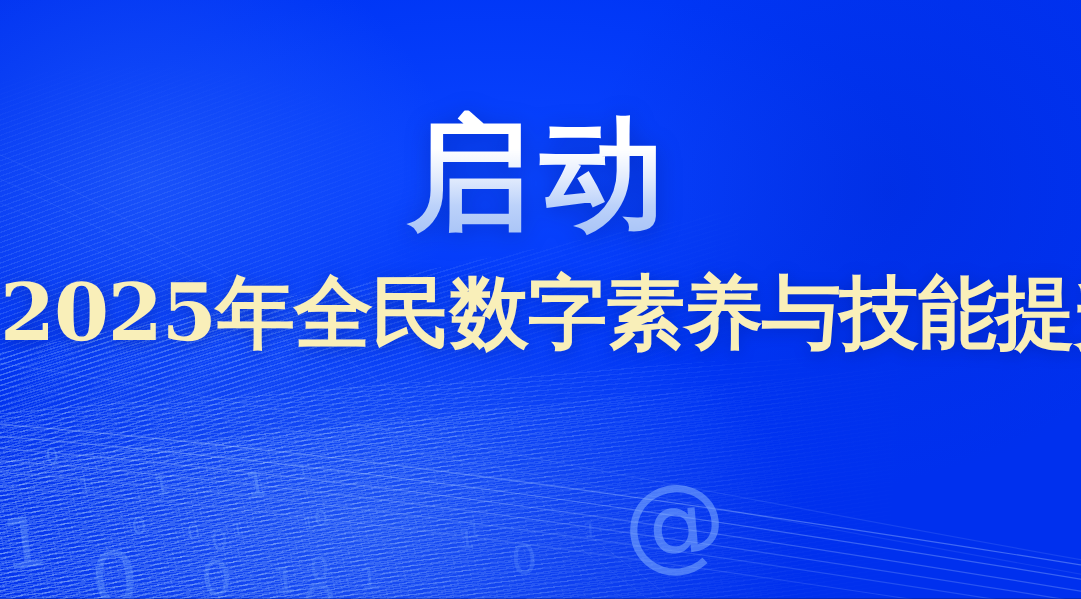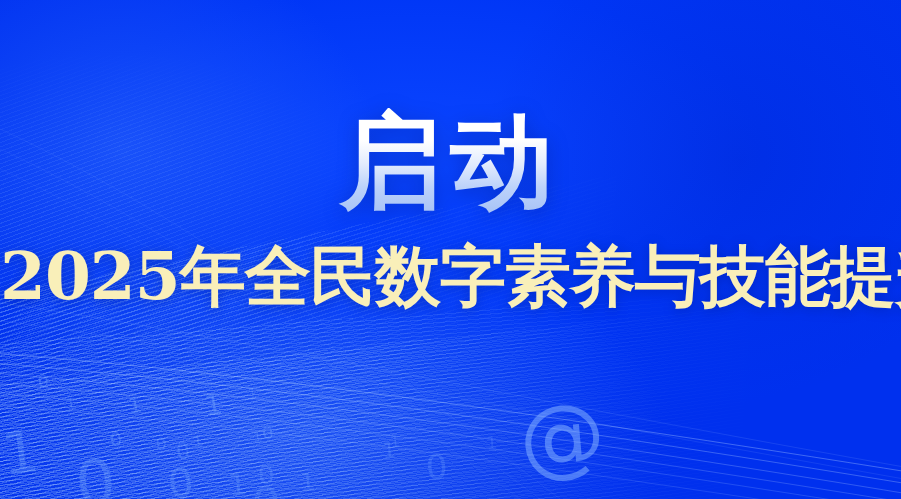--- a/index.html
+++ b/index.html
@@ -159,21 +159,20 @@
     white-space: pre;
   }
 
   
   .content {
     position: absolute;
     inset: 0;
     display: flex;
     flex-direction: column;
     align-items: center;
-    margin-top: 16px;
   }
   .main-title {
     position: absolute;
     top: 92px;
     left: 0; right: 0;
     text-align: center;
     font-family: "DejaVu Sans", "Liberation Sans", sans-serif;
     font-size: 103px;
     font-weight: 700;
     letter-spacing: 8px;

